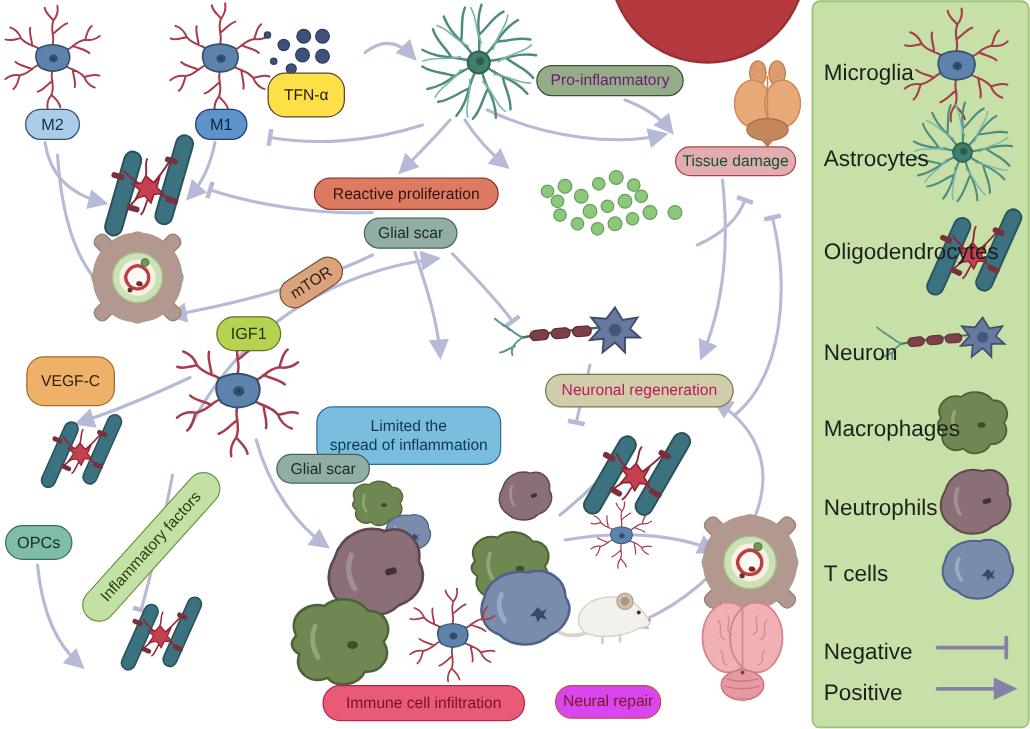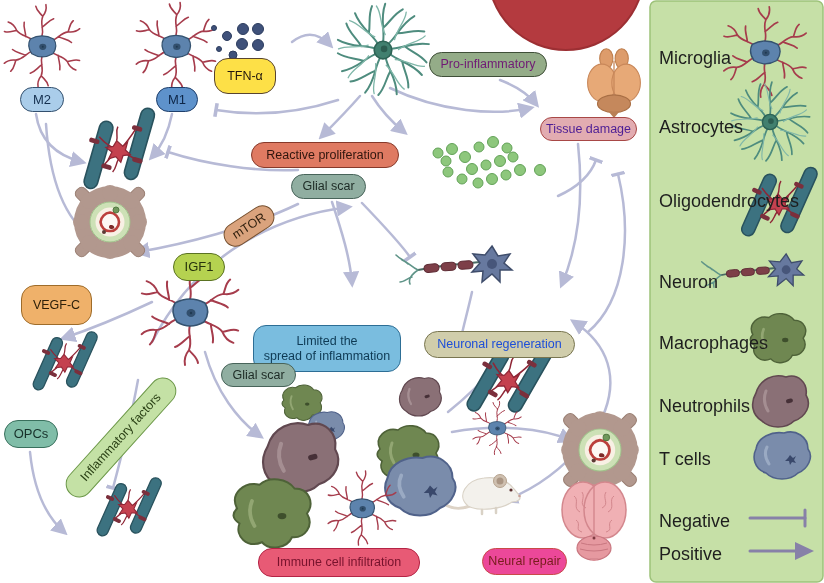--- a/index.html
+++ b/index.html
@@ -6,35 +6,35 @@
   .stage{position:relative;width:824px;height:583px;background:#ffffff;overflow:hidden;
          font-family:"Liberation Sans",sans-serif;}
   .layer{position:absolute;left:0;top:0;width:824px;height:583px;}
   .pill{position:absolute;display:flex;align-items:center;justify-content:center;
         border-radius:14px;font-size:12.5px;line-height:1.2;text-align:center;
         border:1.5px solid #444;box-sizing:border-box;white-space:pre-line;}
   .p-m2{left:20px;top:87px;width:44px;height:25px;background:#aacdea;border-color:#33506e;color:#15304f;font-size:13px;}
   .p-m1{left:156px;top:87px;width:42px;height:25px;background:#5e92cb;border-color:#1f3f6b;color:#0e2748;font-size:13px;}
   .p-tfn{left:214px;top:58px;width:62px;height:36px;background:#fde047;border-color:#584430;color:#23180e;}
   .p-pro{left:429px;top:52px;width:118px;height:25px;background:#94ac88;border-color:#3f4f38;color:#701a75;}
-  .p-tissue{left:540px;top:117px;width:97px;height:24px;background:#e2acb1;border-color:#a84846;color:#4c1d95;}
+  .p-tissue{left:540px;top:117px;width:97px;height:24px;background:#e2acb1;border-color:#a84846;color:#14532d;}
   .p-reactive{left:251px;top:142px;width:148px;height:26px;background:#df7a62;border-color:#86392a;color:#2f150d;}
   .p-glial1{left:291px;top:174px;width:75px;height:25px;background:#90aea1;border-color:#48645a;color:#1d2b25;}
   .p-neurof{left:402px;top:188px;width:145px;height:26px;background:#ecb277;border-color:#99662f;color:#2e2012;}
   .p-mtor{left:221px;top:214px;width:56px;height:24px;background:#daa37d;border-color:#76502f;color:#32210f;transform:rotate(-33deg);}
   .p-igf1{left:173px;top:253px;width:52px;height:28px;background:#b5d250;border-color:#5a7222;color:#26330c;font-size:13px;}
   .p-vegf{left:21px;top:285px;width:71px;height:40px;background:#efb16a;border-color:#9e6c2a;color:#2e2009;}
   .p-limited{left:253px;top:289px;width:148px;height:47px;background:#7abddf;border-color:#2d6e95;color:#0e3a54;border-radius:13px;margin-top:36px;}
-  .p-regen{left:424px;top:299px;width:151px;height:27px;background:#d0cdab;border-color:#787550;color:#1d4ed8;margin-top:32px;}
+  .p-regen{left:436px;top:299px;width:151px;height:27px;background:#d0cdab;border-color:#787550;color:#be185d;}
   .p-opcs{left:4px;top:420px;width:54px;height:28px;background:#80bda8;border-color:#39705d;color:#17312a;font-size:13px;}
   .p-infl{left:45px;top:424px;width:152px;height:27px;background:#c4e1a5;border-color:#6b9747;color:#2a4015;transform:rotate(-48deg);}
   .p-glial2{left:221px;top:363px;width:75px;height:24px;background:#90aea1;border-color:#48645a;color:#1d2b25;}
   .p-mature{left:3px;top:551px;width:168px;height:26px;background:#f7caa2;border-color:#b1763c;color:#3c2710;}
   .p-immune{left:258px;top:548px;width:162px;height:29px;background:#e85a75;border-color:#b42445;color:#77122c;}
-  .p-repair{left:482px;top:548px;width:85px;height:27px;background:#ec4899;border-color:#c94b48;color:#771d1b;}
+  .p-repair{left:444px;top:548px;width:85px;height:27px;background:#d946ef;border-color:#c94b48;color:#771d1b;}
   .ais-text{position:absolute;left:516px;top:2px;width:100px;text-align:center;
             font-size:33px;font-weight:bold;letter-spacing:2px;color:#f2a93d;}
   .lg{position:absolute;left:659px;font-size:18px;color:#1e1e1e;}
   .lg1{top:48px}.lg2{top:117px}.lg3{top:191px}.lg4{top:272px}.lg5{top:333px}
   .lg6{top:396px}.lg7{top:449px}.lg8{top:511px}.lg9{top:544px}
   .myel{fill:#3c7280;stroke:#29525d;stroke-width:1.5;}
 </style>
 </head>
 <body>
 

